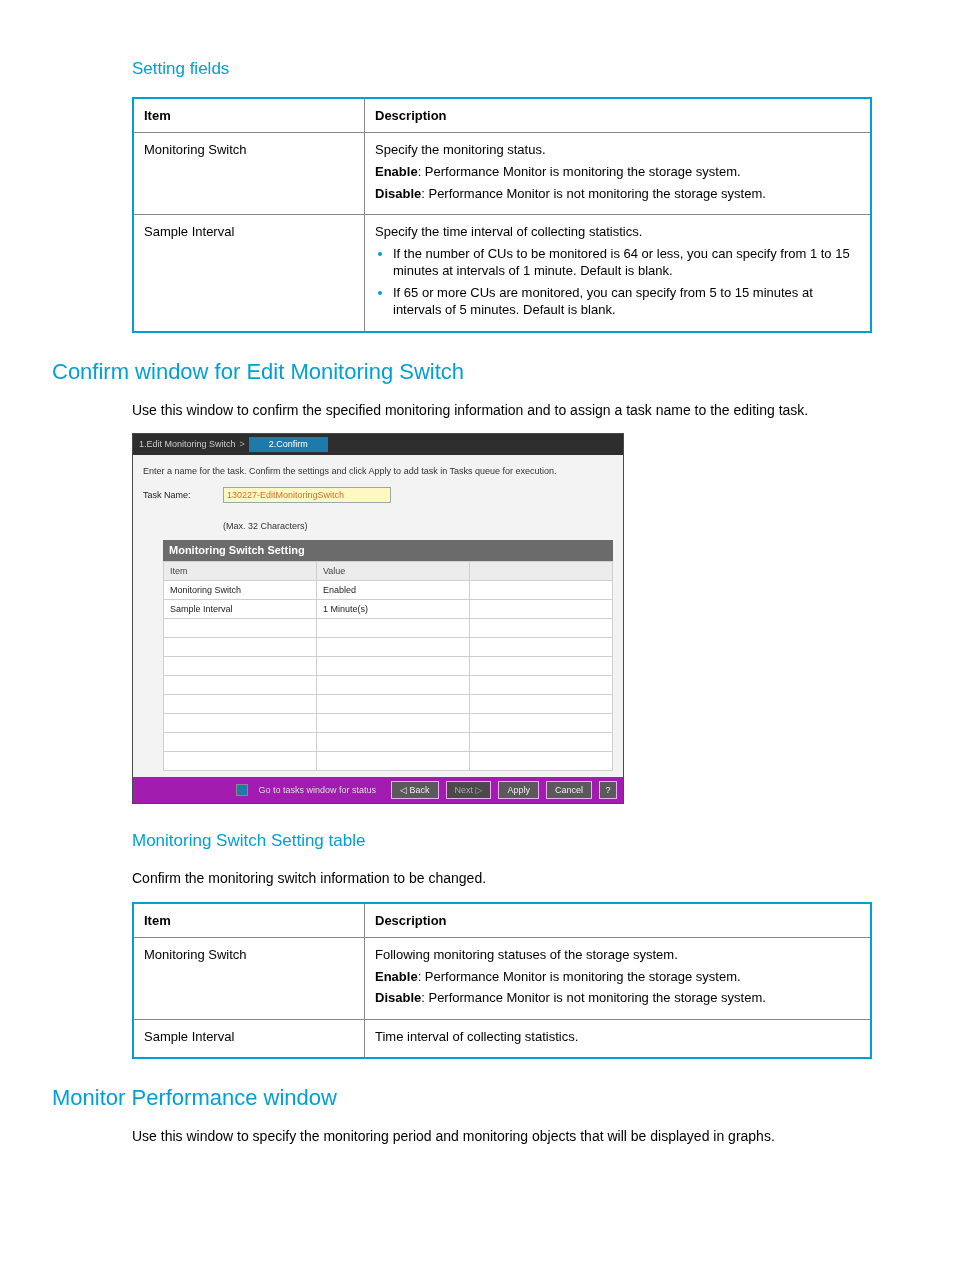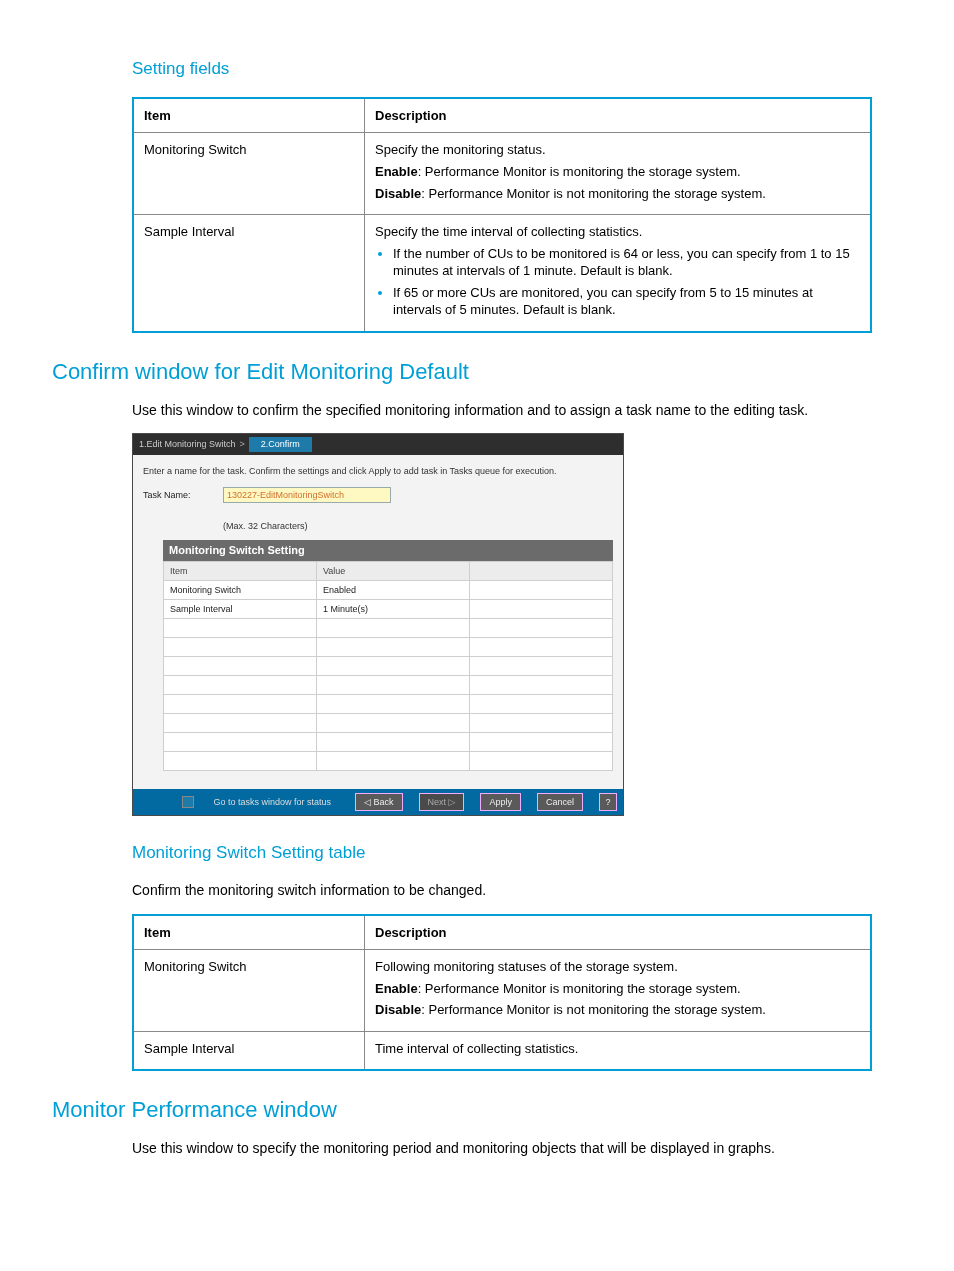--- a/index.html
+++ b/index.html
@@ -91,23 +91,23 @@
   .dlg-steps {
     background: #2e2e2e;
     color: #ddd;
     padding: 3px 6px;
     font-size: 9px;
     display: flex;
     align-items: center;
   }
   .dlg-steps .step1 { color: #ccc; }
   .dlg-steps .arrow { margin: 0 4px; color: #aaa; }
-  .dlg-steps .step2 { background:#1e7aa8; color:#fff; padding:1px 12px; display:inline-block; }
+  .dlg-steps .step2 { background:#1e7aa8; color:#fff; padding:1px 20px; display:inline-block; }
   .wizard-body {
-    padding: 10px 10px 18px 10px;
+    padding: 10px 10px 6px 10px;
     background: #f3f3f3;
   }
   .instr { margin-bottom: 10px; color: #333; }
   .task-row { display: flex; align-items: flex-start; margin-bottom: 8px; }
   .task-label { width: 80px; padding-top: 2px; }
   .task-input {
     background: #fef9c3; border: 1px solid #9aa; color:#d16f2e;
     padding: 1px 3px; width: 160px; height: 12px; font-size: 9px;
   }
   .task-hint { color:#333; font-size:9px; margin-top:17px; }
@@ -120,23 +120,23 @@
     width: 100%; border-collapse: collapse; background:#fff;
     font-size: 9px;
   }
   .mss-table th, .mss-table td {
     border: 1px solid #cfcfcf; text-align:left; padding: 2px 6px;
     height: 14px;
   }
   .mss-table th { background:#ececec; font-weight:400; color:#444; }
   .mss-table tr.empty td { color: transparent; }
   .dlg-footer {
-    background:#0369a1; padding: 4px 6px;
+    background:#a21caf; padding: 4px 6px;
     display:flex; align-items:center; justify-content:flex-end;
-    gap:16px;
+    gap:7px;
   }
   .dlg-footer .chk { width:10px;height:10px;border:1px solid #888;background:#1e7aa8;display:inline-block;margin-right:4px; }
   .dlg-footer .lbl { color:#ddd; font-size:9px; margin-right:8px; }
   .dlg-footer .btn {
     background:#5a5a5a; color:#eee; border:1px solid #f0abfc;
     padding: 2px 8px; font-size:9px;
   }
   .dlg-footer .btn.disabled { color:#aaa; background:#4a4a4a; }
   .dlg-footer .help { width:16px; padding:2px 0; text-align:center; }
 </style>
@@ -166,21 +166,21 @@
         <p class="desc-line">Specify the time interval of collecting statistics.</p>
         <ul>
           <li>If the number of CUs to be monitored is 64 or less, you can specify from 1 to 15 minutes at intervals of 1 minute. Default is blank.</li>
           <li>If 65 or more CUs are monitored, you can specify from 5 to 15 minutes at intervals of 5 minutes. Default is blank.</li>
         </ul>
       </td>
     </tr>
   </tbody>
 </table>
 
-<div class="h2">Confirm window for Edit Monitoring Default</div>
+<div class="h2">Confirm window for Edit Monitoring Switch</div>
 <p class="body-indent">Use this window to confirm the specified monitoring information and to assign a task name to the editing task.</p>
 
 <div class="dialog">
   <div class="dlg-steps">
     <span class="step1">1.Edit Monitoring Switch</span>
     <span class="arrow">&gt;</span>
     <span class="step2">2.Confirm</span>
   </div>
   <div class="wizard-body">
     <div class="instr">Enter a name for the task. Confirm the settings and click Apply to add task in Tasks queue for execution.</div>

